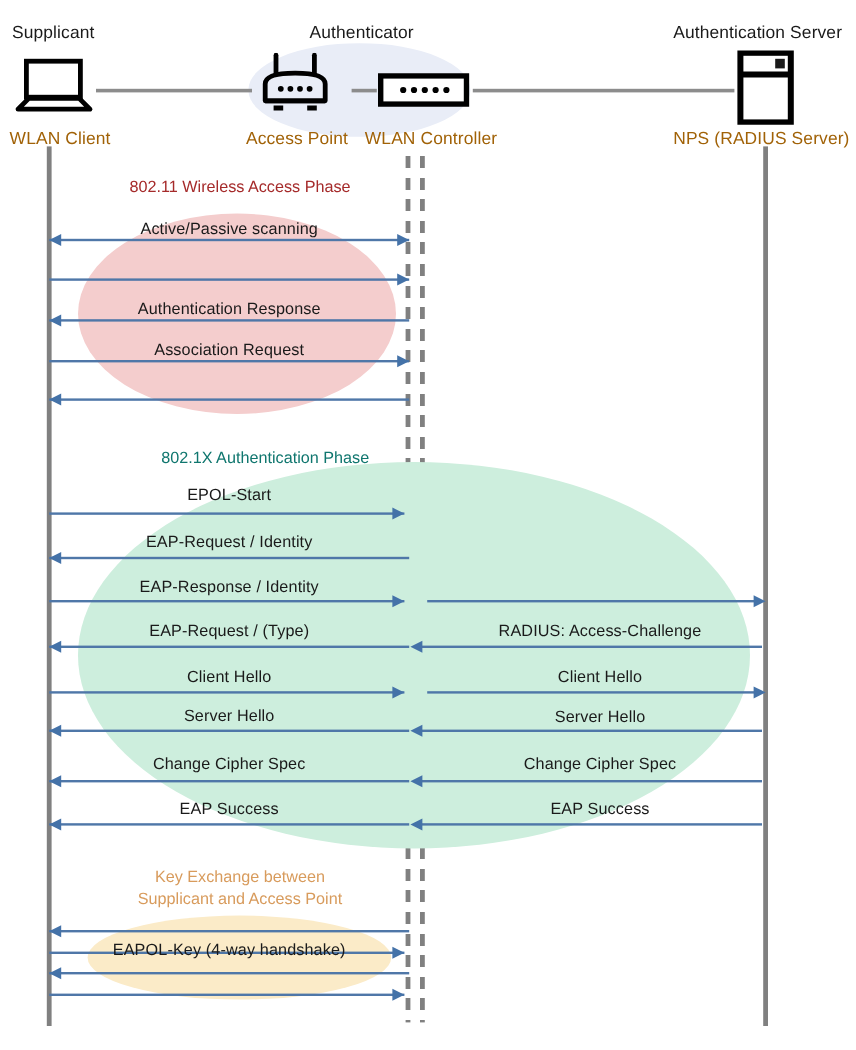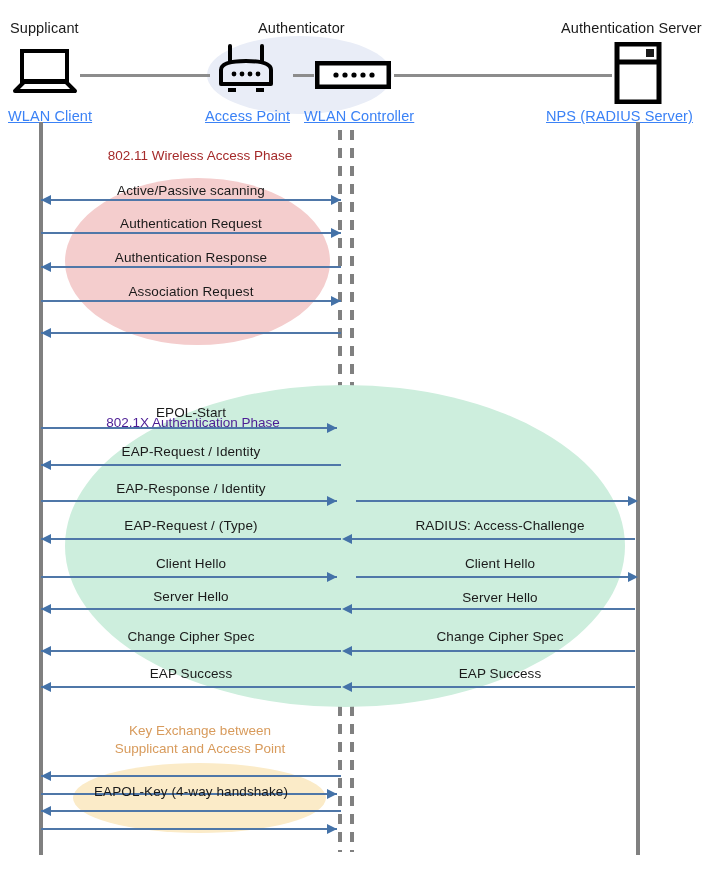--- a/index.html
+++ b/index.html
@@ -23,24 +23,23 @@
   .actor-role {
     position: absolute;
     font-size: 14.5px;
     color: #1a1a1a;
     white-space: nowrap;
     letter-spacing: 0.1px;
   }
   .actor-name {
     position: absolute;
     font-size: 14.5px;
-    color: #3b82f6;
+    color: #a16207;
     white-space: nowrap;
     letter-spacing: 0.1px;
-    text-decoration: underline;
   }
 
   
   .wire {
     position: absolute;
     height: 3px;
     background: #8c8c8c;
   }
 
   
@@ -124,21 +123,21 @@
   <div class="wire" style="left:293px; top:74px; width:21px;"></div>
   <div class="wire" style="left:394px; top:74px; width:218px;"></div>
 
   <div class="actor-role" style="left:10px; top:20px;">Supplicant</div>
   <div class="actor-role" style="left:258px; top:20px;">Authenticator</div>
   <div class="actor-role" style="left:561px; top:20px;">Authentication Server</div>
 
   <div class="actor-name" style="left:8px; top:108px;">WLAN Client</div>
   <div class="actor-name" style="left:205px; top:108px;">Access Point</div>
   <div class="actor-name" style="left:304px; top:108px;">WLAN Controller</div>
-  <div class="actor-name" style="left:546px; top:108px;">NPS (RADIUS Server)</div>
+  <div class="actor-name" style="left:561px; top:108px;">NPS (RADIUS Server)</div>
 
   <div class="icon-wrap" style="left:10px; top:48px;">
     <svg width="70" height="48" viewBox="0 0 70 48">
       <rect x="12" y="3" width="45" height="30" fill="none" stroke="#000" stroke-width="4"></rect>
       <path d="M5 43 L14 34 L56 34 L65 43 Z" fill="none" stroke="#000" stroke-width="4" stroke-linejoin="round"></path>
     </svg>
   </div>
 
   <div class="icon-wrap" style="left:215px; top:44px;">
     <svg width="62" height="52" viewBox="0 0 62 52">
@@ -181,38 +180,37 @@
 
   <div class="phase-ellipse ellipse-red" style="left:65px; top:178px; width:265px; height:167px;"></div>
 
   <div class="phase-title" style="left:60px; top:147px; width:280px; color:#a52a2a;">802.11 Wireless Access Phase</div>
 
   <div class="msg-label" style="left:41px; top:183px; width:300px;">Active/Passive scanning</div>
   <div class="msg-line" style="left:41px; top:199px; width:300px;"></div>
   <div class="arrowhead left" style="left:41px; top:195px;"></div>
   <div class="arrowhead right" style="left:331px; top:195px;"></div>
 
-  <div class="msg-label" style="left:41px; top:216px; width:300px;">Authentication Request</div>
   <div class="msg-line" style="left:41px; top:232px; width:300px;"></div>
   <div class="arrowhead right" style="left:331px; top:228px;"></div>
 
   <div class="msg-label" style="left:41px; top:250px; width:300px;">Authentication Response</div>
   <div class="msg-line" style="left:41px; top:266px; width:300px;"></div>
   <div class="arrowhead left" style="left:41px; top:262px;"></div>
 
   <div class="msg-label" style="left:41px; top:284px; width:300px;">Association Request</div>
   <div class="msg-line" style="left:41px; top:300px; width:300px;"></div>
   <div class="arrowhead right" style="left:331px; top:296px;"></div>
 
   <div class="msg-line" style="left:41px; top:332px; width:300px;"></div>
   <div class="arrowhead left" style="left:41px; top:328px;"></div>
 
   <div class="phase-ellipse ellipse-green" style="left:65px; top:385px; width:560px; height:322px;"></div>
 
-  <div class="phase-title" style="left:48px; top:373px; width:290px; color:#4c1d95;margin-top:41px;">802.1X Authentication Phase</div>
+  <div class="phase-title" style="left:76px; top:373px; width:290px; color:#0f766e;">802.1X Authentication Phase</div>
 
   <div class="msg-label" style="left:41px; top:405px; width:300px;">EPOL-Start</div>
   <div class="msg-line" style="left:41px; top:427px; width:296px;"></div>
   <div class="arrowhead right" style="left:327px; top:423px;"></div>
 
   <div class="msg-label" style="left:41px; top:444px; width:300px;">EAP-Request / Identity</div>
   <div class="msg-line" style="left:41px; top:464px; width:300px;"></div>
   <div class="arrowhead left" style="left:41px; top:460px;"></div>
 
   <div class="msg-label" style="left:41px; top:481px; width:300px;">EAP-Response / Identity</div>

